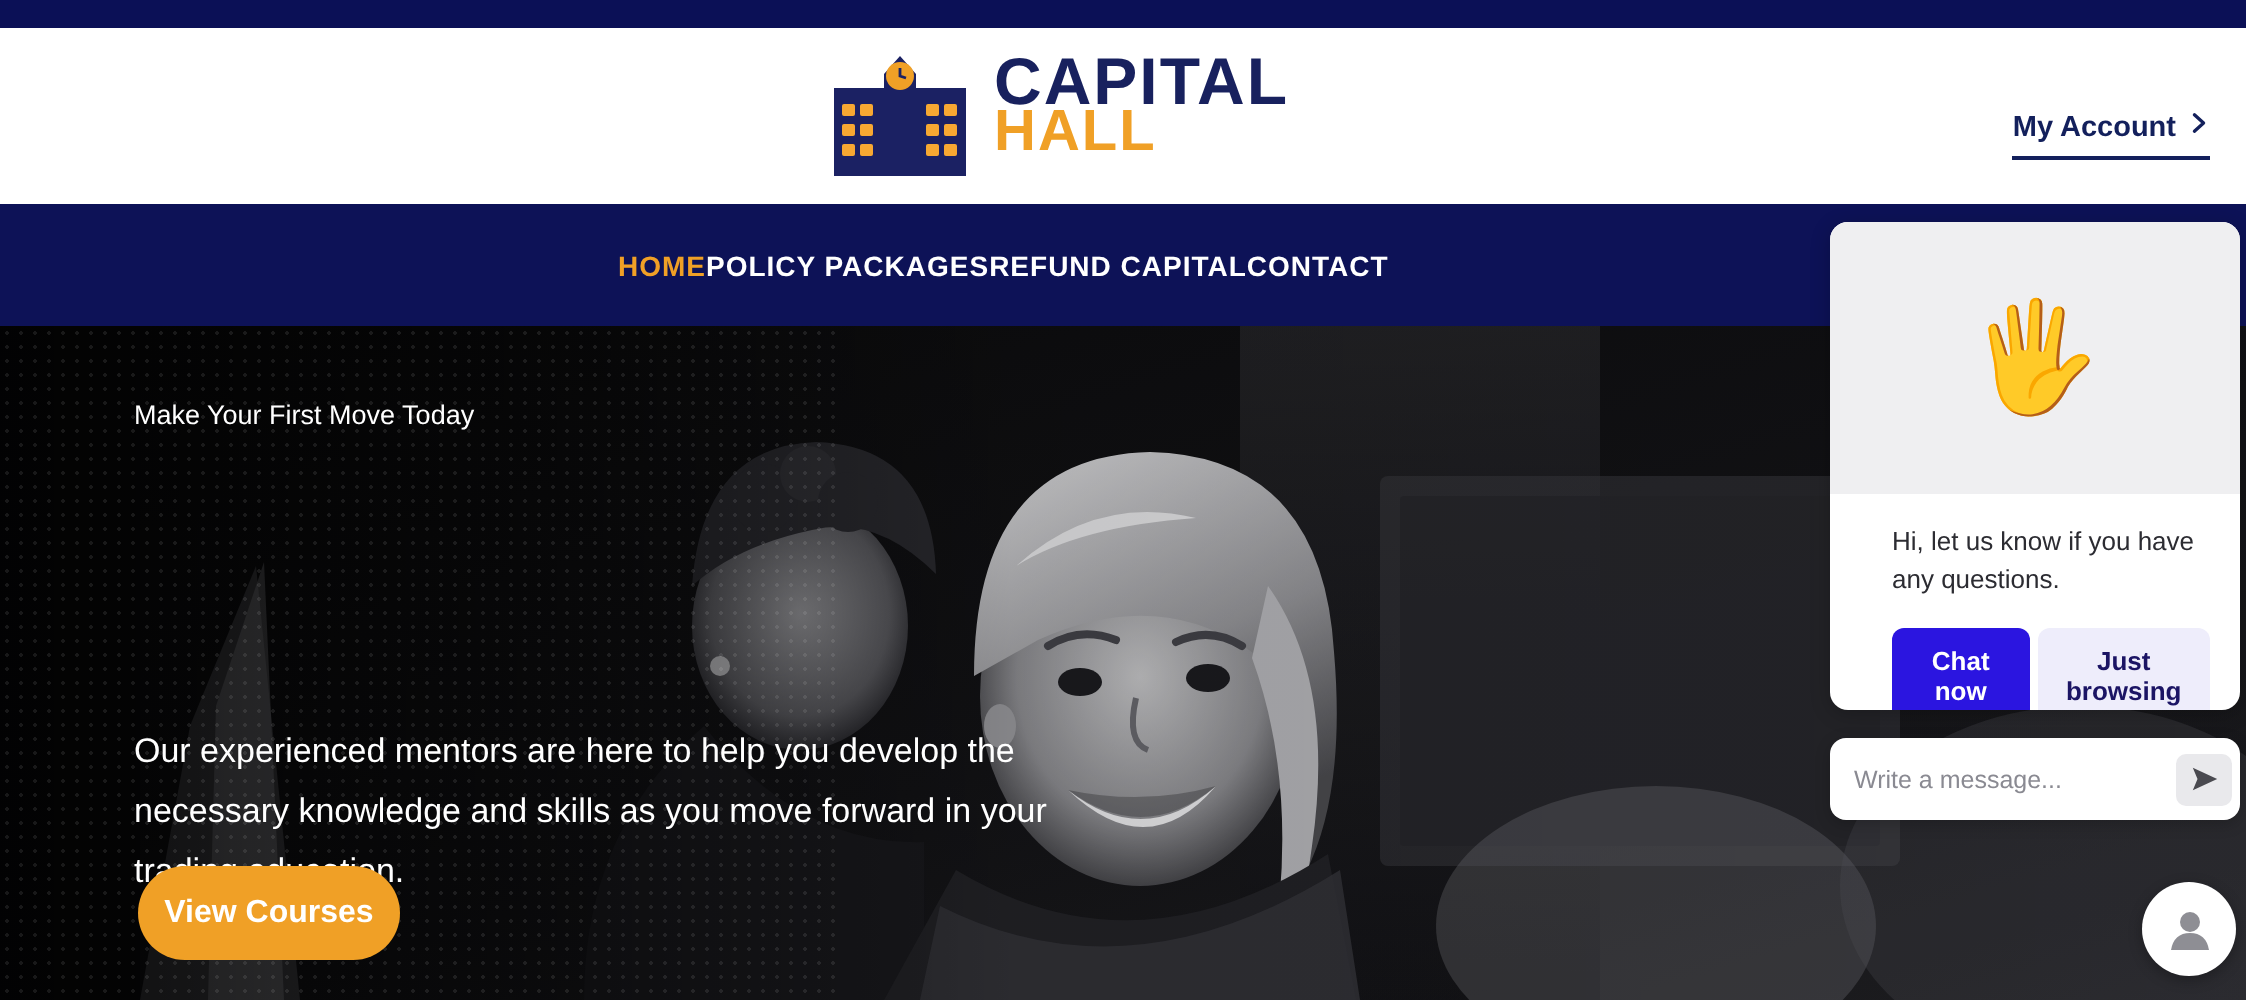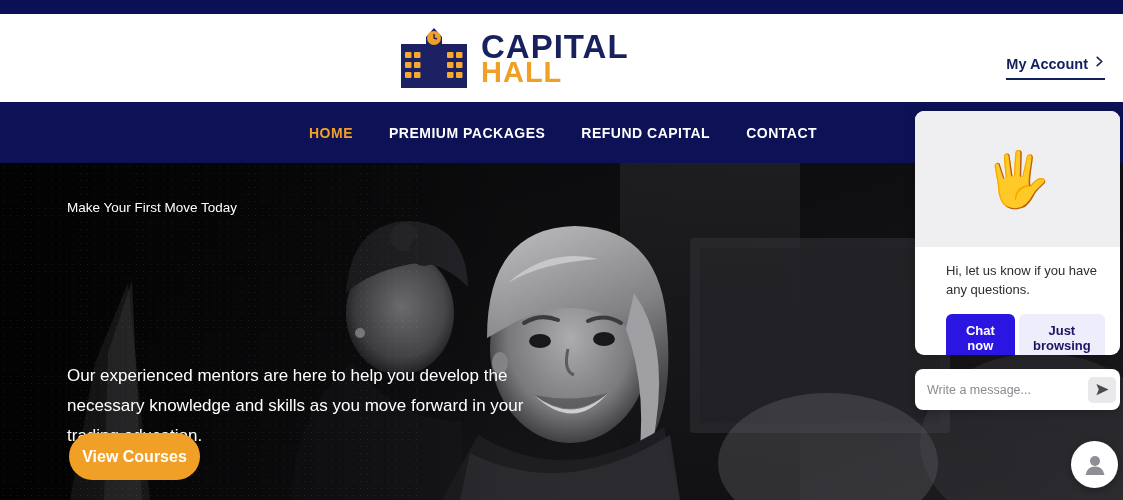--- a/index.html
+++ b/index.html
@@ -7,35 +7,35 @@
   body{font-family:"Liberation Sans",sans-serif;background:#fff;position:relative;}
 
   .page{position:relative;width:1123px;height:500px;overflow:hidden;}
 
   
   .top-strip{position:absolute;top:0;left:0;width:1123px;height:14px;background:#0b1056;}
 
   
   .header{position:absolute;top:14px;left:0;width:1123px;height:88px;background:#ffffff;}
 
-  .logo{position:absolute;left:397px;top:12px;display:flex;align-items:center;gap:10px;}
+  .logo{position:absolute;left:413px;top:12px;display:flex;gap:10px;}
   .logo-mark{width:74px;height:66px;flex:none;}
   .logo-words{display:flex;flex-direction:column;line-height:0.92;}
   .logo-capital{font-size:33px;font-weight:700;letter-spacing:1px;color:#18215e;font-family:"Liberation Sans",sans-serif;}
   .logo-hall{font-size:29px;font-weight:700;letter-spacing:1px;color:#f0a026;font-family:"Liberation Sans",sans-serif;margin-top:-3px;}
 
   .my-account{position:absolute;right:18px;top:42px;display:flex;align-items:flex-start;gap:6px;
     padding-bottom:6px;border-bottom:2.5px solid #13205c;cursor:pointer;}
   .my-account-label{font-size:14.5px;font-weight:600;color:#13205c;}
   .chev{width:11px;height:11px;flex:none;}
 
   
   .navbar{position:absolute;top:102px;left:0;width:1123px;height:61px;background:#0d1257;
     display:flex;align-items:center;}
-  .nav-items{display:flex;align-items:center;gap:36px;margin-left:309px;}
+  .nav-items{display:flex;align-items:center;margin-left:309px;}
   .nav-item{font-size:14px;font-weight:700;letter-spacing:0.5px;color:#ffffff;cursor:pointer;white-space:nowrap;}
   .nav-item.active{color:#f0a026;}
 
   
   .hero{position:absolute;top:163px;left:0;width:1123px;height:337px;overflow:hidden;background:#050505;padding-left:29px;}
   .hero-photo{position:absolute;inset:0;width:100%;height:100%;}
   .hero-dots{position:absolute;left:0;top:0;width:420px;height:337px;
     background-image:radial-gradient(rgba(255,255,255,0.16) 0.8px, transparent 0.9px);
     background-size:7px 7px;opacity:0.55;}
   .hero-shade{position:absolute;inset:0;
@@ -115,21 +115,21 @@
       <span class="my-account-label">My Account</span>
       <svg class="chev" viewBox="0 0 12 12">
         <path d="M3.5 1.5 L8.5 6 L3.5 10.5" stroke="#13205c" stroke-width="1.8" fill="none" stroke-linecap="round" stroke-linejoin="round"></path>
       </svg>
     </div>
   </div>
 
   <div class="navbar">
     <div class="nav-items">
       <span class="nav-item active">HOME</span>
-      <span class="nav-item">PREMIUM PACKAGES</span>
+      <span class="nav-item">POLICY PACKAGES</span>
       <span class="nav-item">REFUND CAPITAL</span>
       <span class="nav-item">CONTACT</span>
     </div>
   </div>
 
   <div class="hero">
 
     <svg class="hero-photo" viewBox="0 0 1123 337" preserveAspectRatio="xMidYMid slice">
       <defs>
         <linearGradient id="bgg" x1="0" y1="0" x2="1" y2="1">

